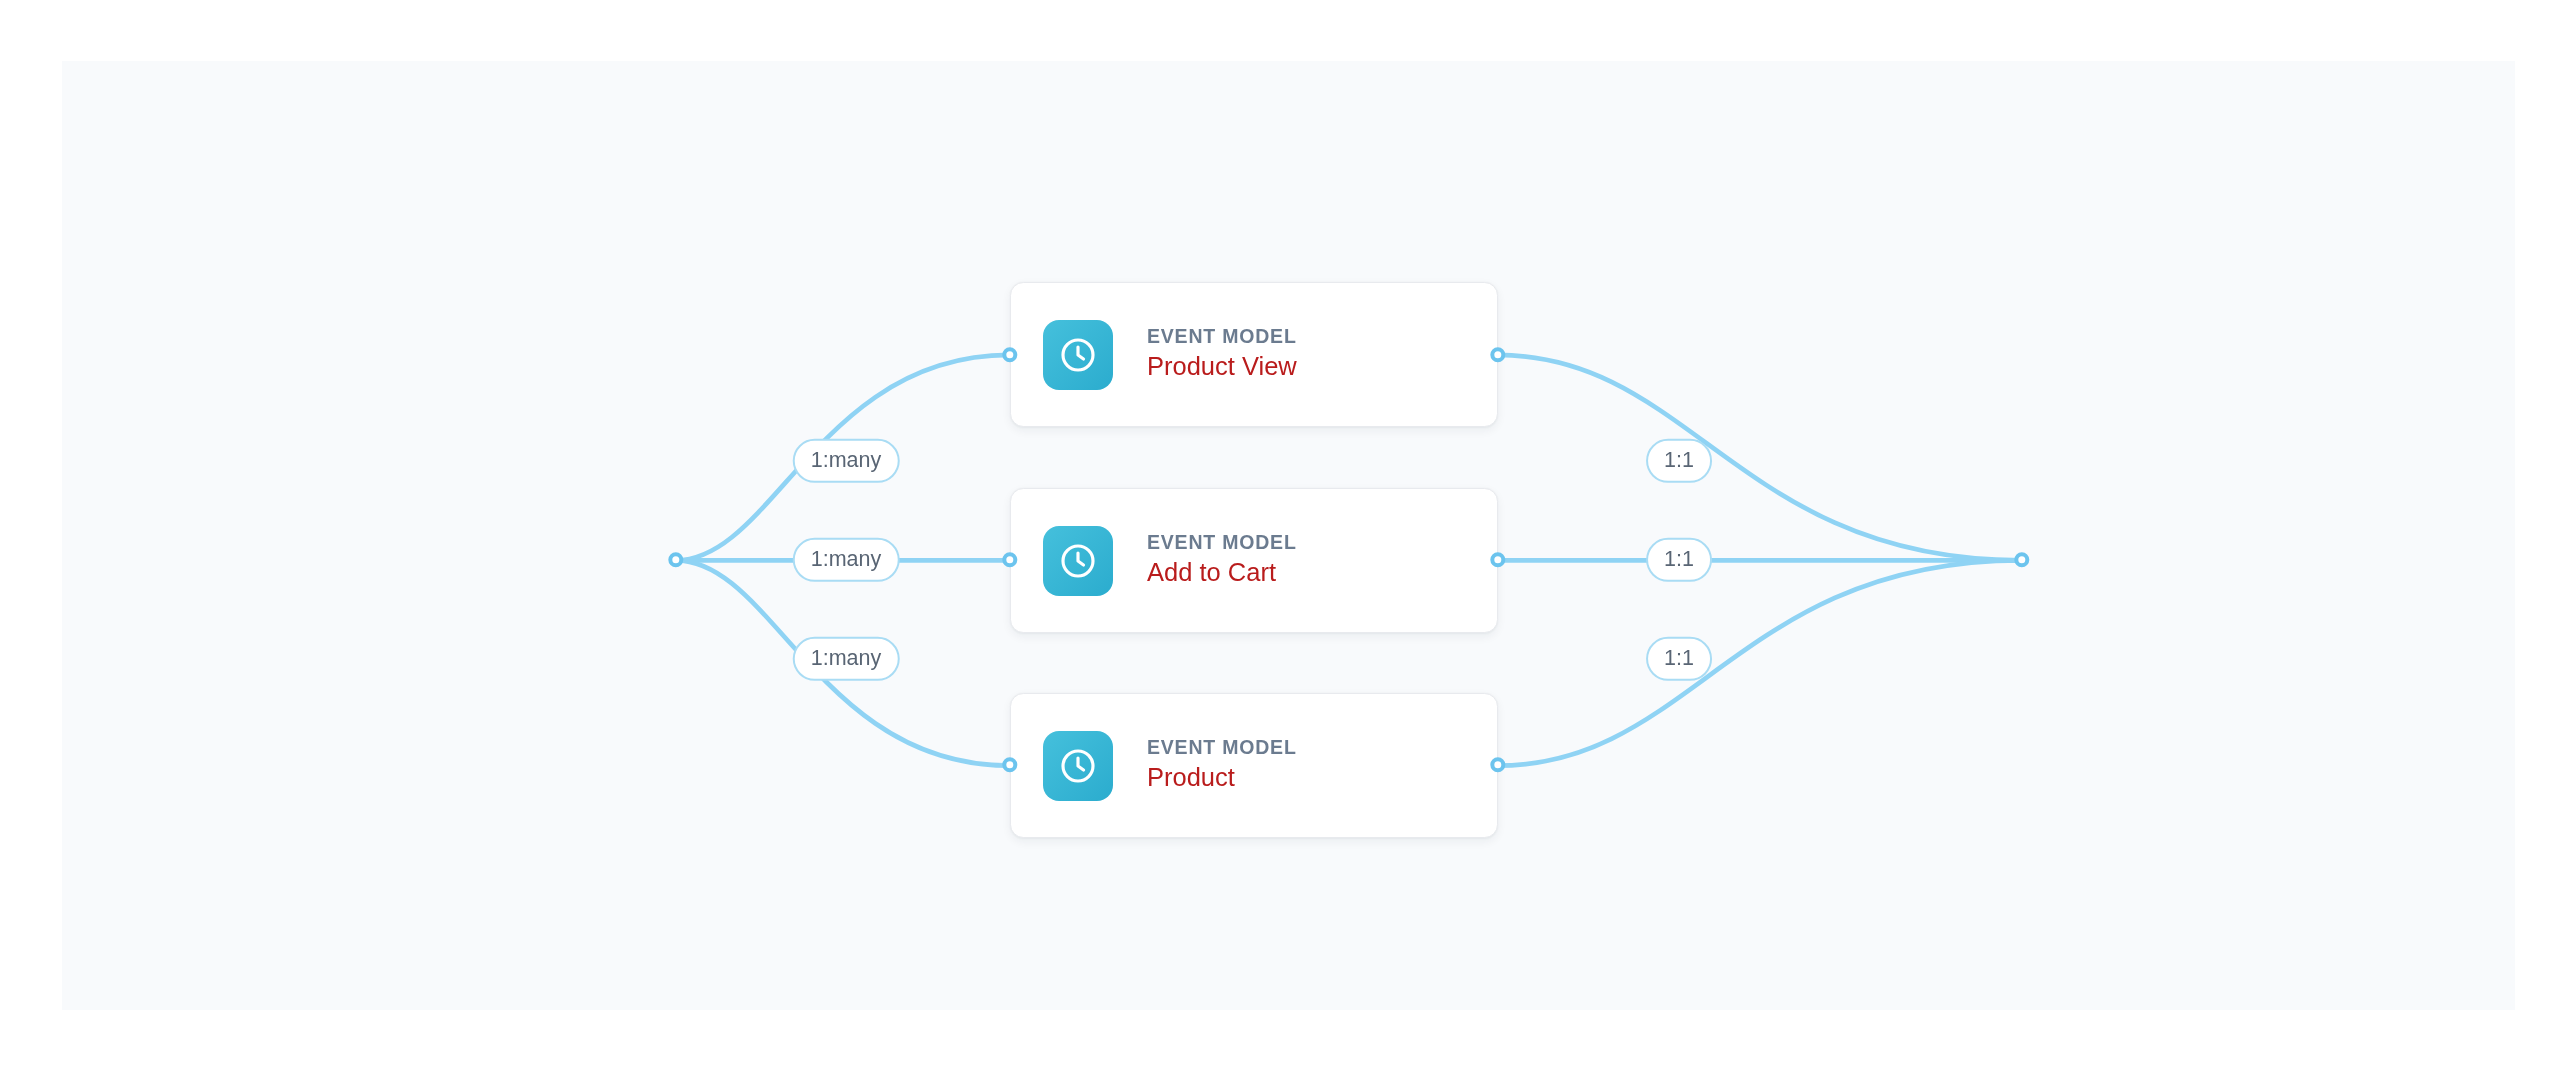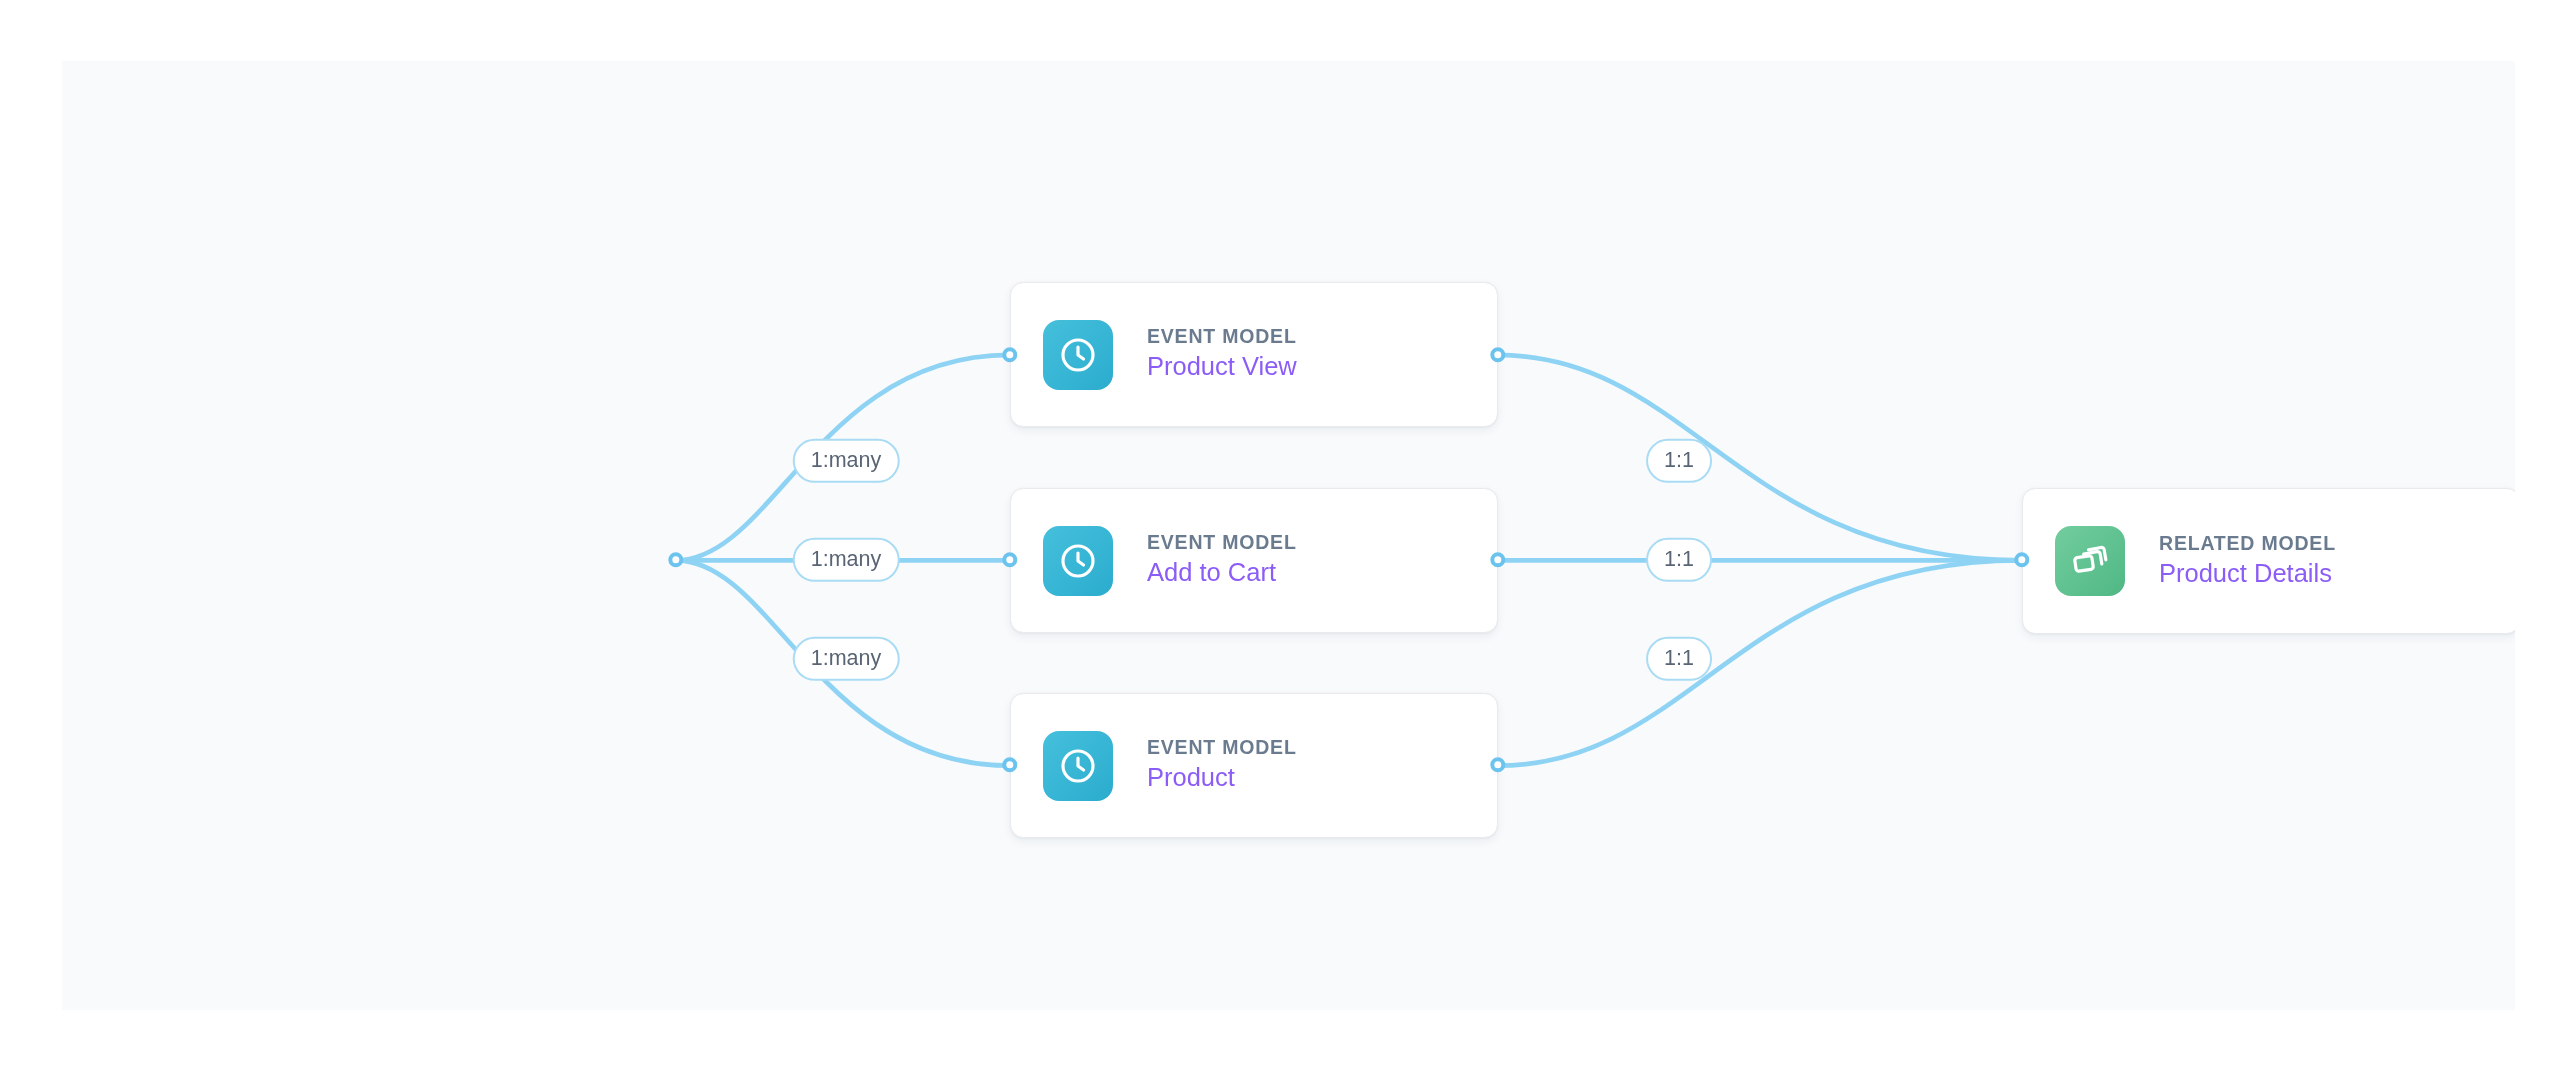--- a/index.html
+++ b/index.html
@@ -89,21 +89,21 @@
     font-size: 19.5px;
     font-weight: 700;
     letter-spacing: 0.8px;
     color: #6b7b8f;
     line-height: 1;
     white-space: nowrap;
   }
   .node-title {
     font-size: 25.5px;
     font-weight: 400;
-    color: #8b5cf6;
+    color: #b91c1c;
     line-height: 1.15;
     white-space: nowrap;
   }
 
   
   .port {
     position: absolute;
     width: 15.4px;
     height: 15.4px;
     border-radius: 50%;
@@ -202,35 +202,20 @@
       </div>
       <div class="node-text">
         <div class="node-kind">EVENT MODEL</div>
         <div class="node-title">Product</div>
       </div>
     </div>
   </div>
   <div class="port" style="left:948px; top:704px;"></div>
   <div class="port" style="left:1436px; top:704px;"></div>
 
-  <div class="node" style="left:1960px; top:427px; width:498px; height:146px;">
-    <div class="node-inner">
-      <div class="node-icon" style="background:linear-gradient(135deg,#73cd9e,#4fb884);">
-        <svg width="40" height="40" viewBox="0 0 24 24" fill="none" stroke="#ffffff" stroke-width="1.9" stroke-linecap="round" stroke-linejoin="round">
-          <rect x="3.2" y="9.4" width="10.4" height="8.2" rx="1.6" transform="rotate(-8 8.4 13.5)"></rect>
-          <path d="M8.2 7.9 16.2 6.4a1.6 1.6 0 0 1 1.9 1.3l1 6.1"></path>
-          <path d="M11.1 5.3 18.6 3.9a1.6 1.6 0 0 1 1.9 1.3l1 6.1"></path>
-        </svg>
-      </div>
-      <div class="node-text">
-        <div class="node-kind">RELATED MODEL</div>
-        <div class="node-title">Product Details</div>
-      </div>
-    </div>
-  </div>
   <div class="port" style="left:1960px; top:499px;"></div>
 
   <div class="rel-badge" style="left:784px; top:400px;">1:many</div>
   <div class="rel-badge" style="left:784px; top:499px;">1:many</div>
   <div class="rel-badge" style="left:784px; top:598px;">1:many</div>
 
   <div class="rel-badge" style="left:1617px; top:400px;">1:1</div>
   <div class="rel-badge" style="left:1617px; top:499px;">1:1</div>
   <div class="rel-badge" style="left:1617px; top:598px;">1:1</div>
 

